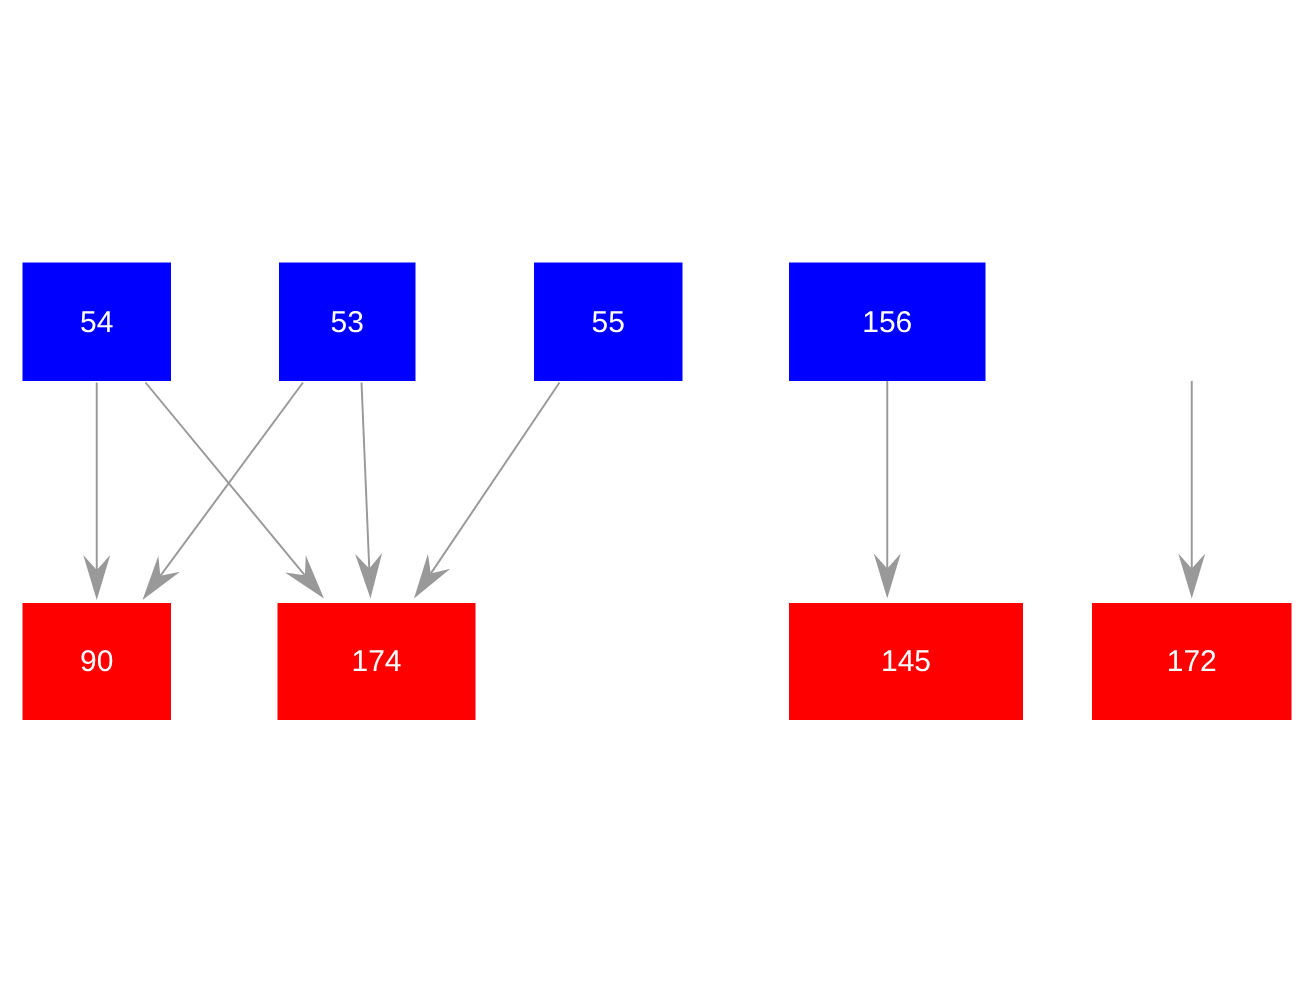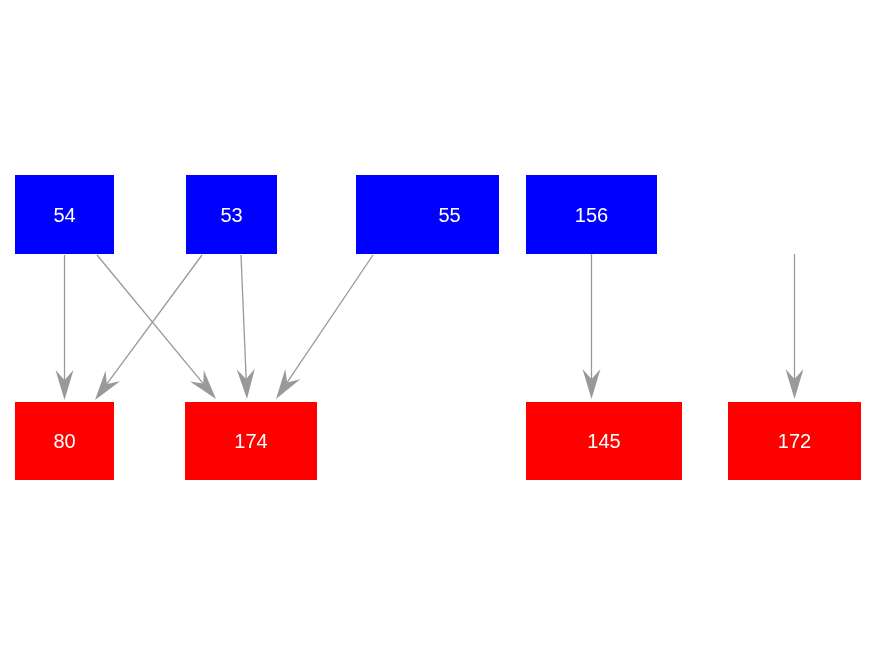--- a/index.html
+++ b/index.html
@@ -31,21 +31,21 @@
     font-size: 20px;
     line-height: 1;
     user-select: none;
   }
   .node.top    { top: 175px; height: 79px; background: #0000ff; }
   .node.bottom { top: 402px; height: 78px; background: #ff0000; }
 
   
   .n-0 { left: 15px;  width: 99px;  }
   .n-1 { left: 186px; width: 91px;  }
-  .n-2 { left: 356px; width: 99px; padding-left: 44px;  }
+  .n-2 { left: 356px; width: 99px;  }
   .n-3 { left: 526px; width: 131px; }
   .n-4 { left: 728px; width: 133px; }
   .n-5 { left: 15px;  width: 99px;  }
   .n-6 { left: 185px; width: 132px; text-align: right; }
   .n-7 { left: 526px; width: 156px; }
   .n-8 { left: 728px; width: 133px; }
 </style>
 </head>
 <body>
 
@@ -79,18 +79,18 @@
       <g>
         <line x1="794.5" y1="254" x2="794.5" y2="379" stroke="#999999" stroke-width="1.3"></line>
         <polygon points="794.5,399 785.5,369 794.5,379 803.5,369" fill="#999999"></polygon>
       </g>
     </svg>
 
   <div class="node top n-0">54</div>
   <div class="node top n-1">53</div>
   <div class="node top n-2">55</div>
   <div class="node top n-3">156</div>
-  <div class="node bottom n-5">80</div>
+  <div class="node bottom n-5">90</div>
   <div class="node bottom n-6">174</div>
   <div class="node bottom n-7">145</div>
   <div class="node bottom n-8">172</div>
 
 </div>
 
 </body></html>

